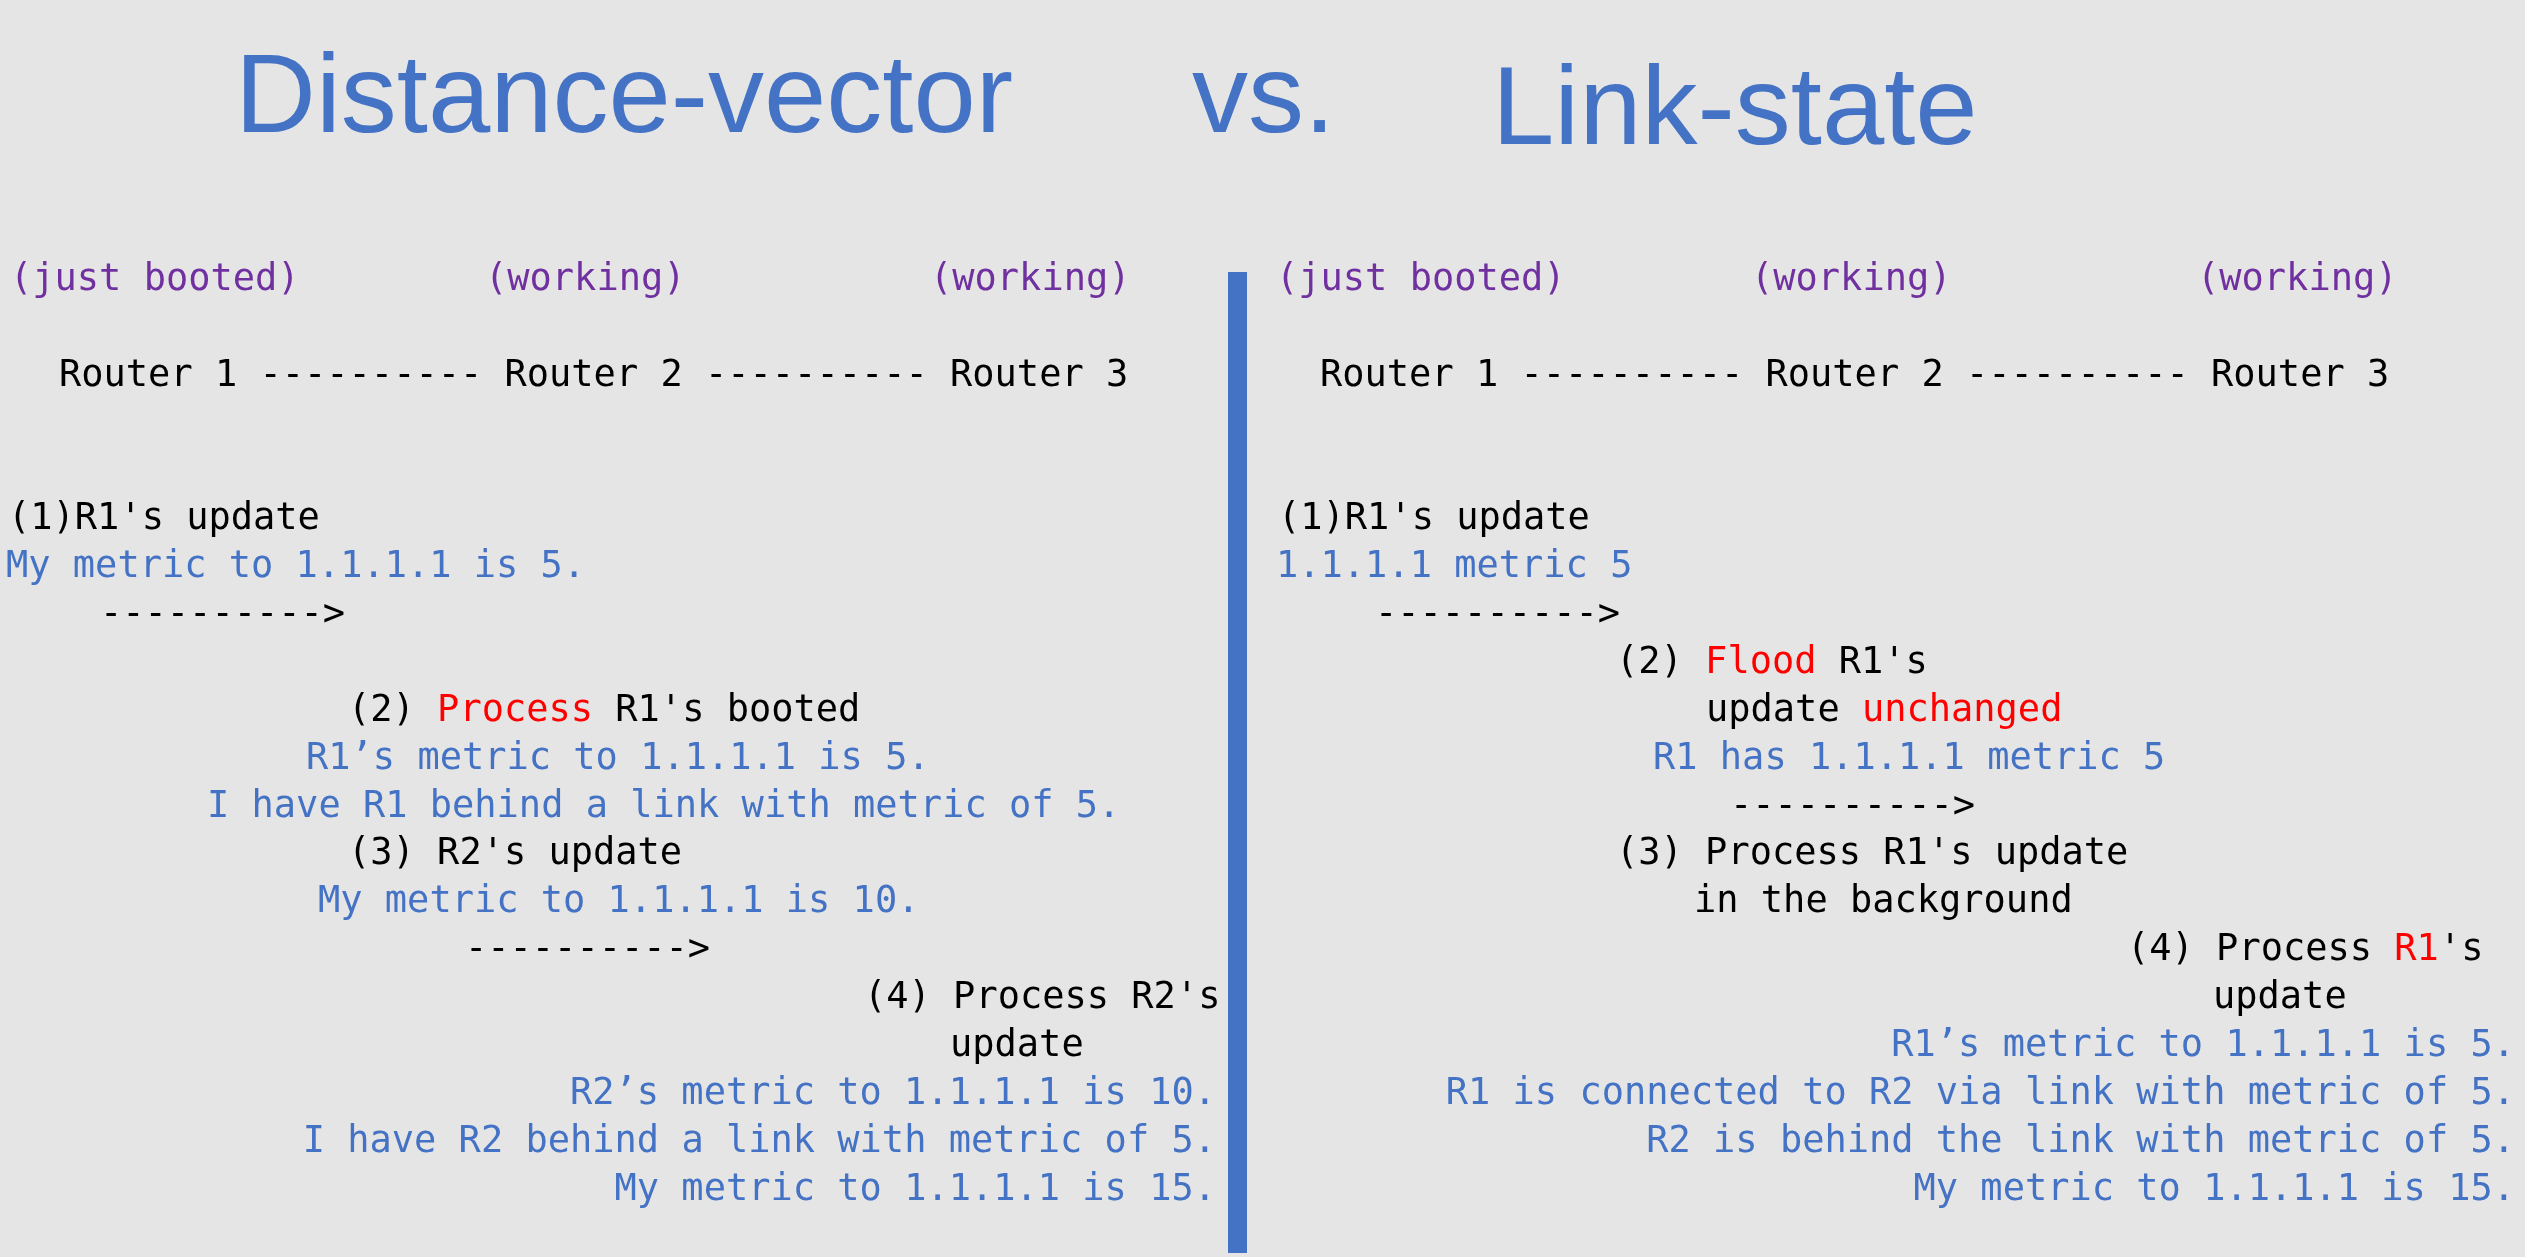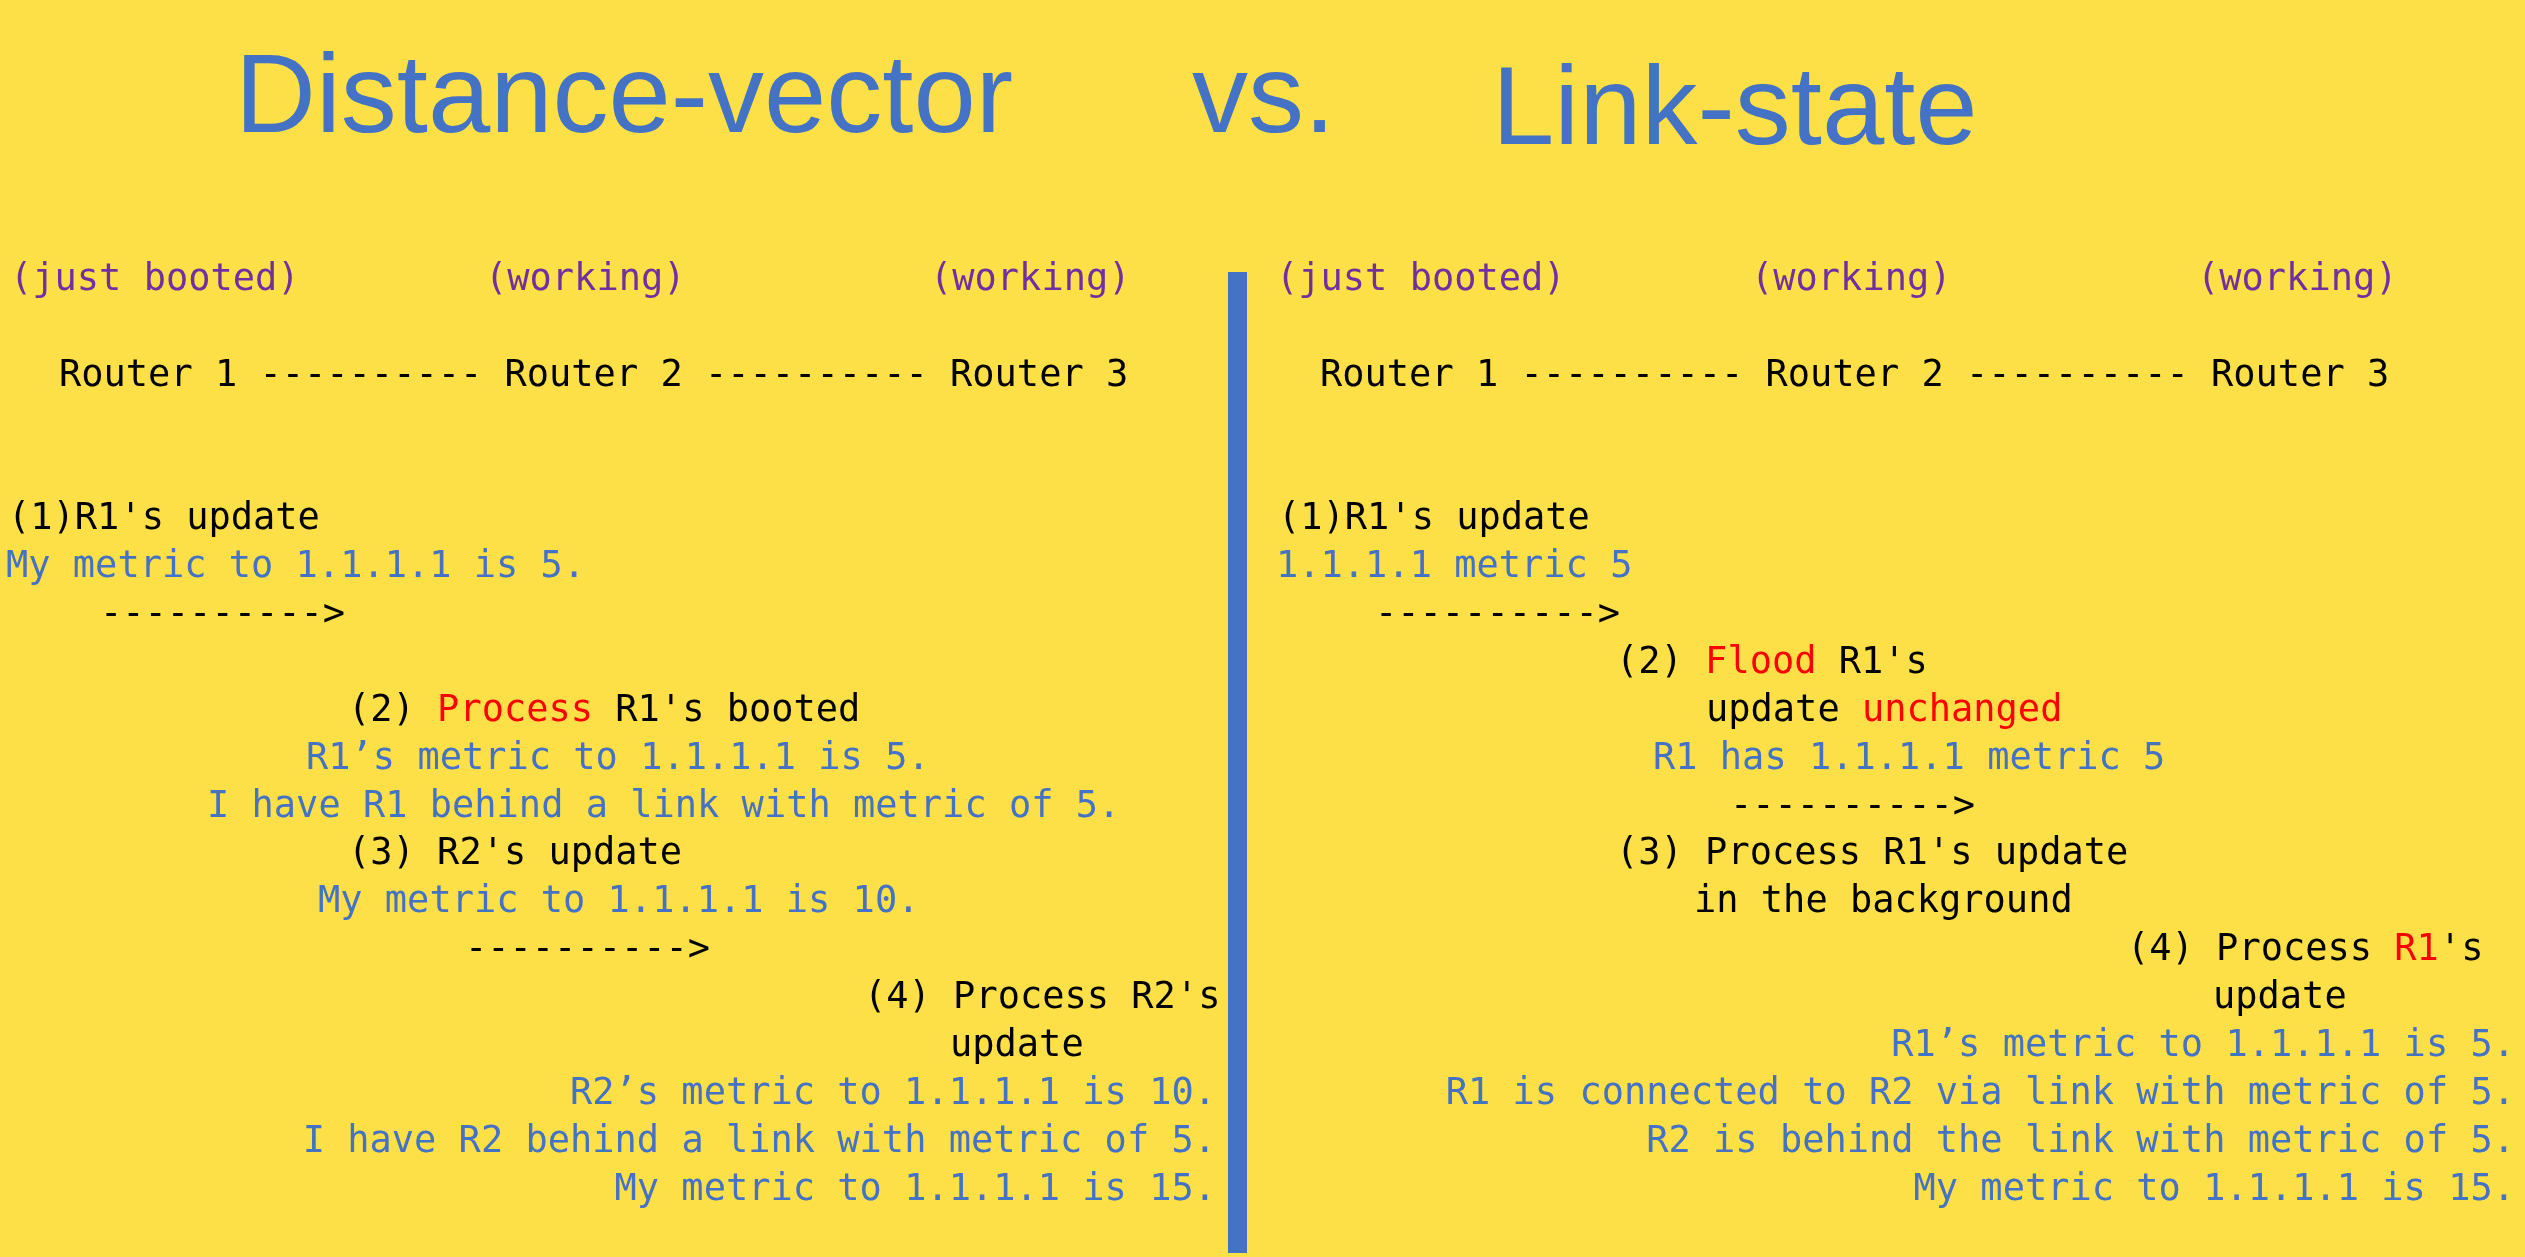--- a/index.html
+++ b/index.html
@@ -1,16 +1,16 @@
 <!DOCTYPE html>
 <html><head>
 <meta charset="utf-8">
 <style>
   html,body{margin:0;padding:0;background:#ffffff;}
-  .stage{position:relative;width:2525px;height:1257px;background:#fde047;overflow:hidden;
+  .stage{position:relative;width:2525px;height:1257px;background:#e5e5e5;overflow:hidden;
          font-family:"DejaVu Sans Mono","Liberation Mono",monospace;}
   .title-word{position:absolute;font-family:"Liberation Sans","DejaVu Sans",sans-serif;
          font-weight:300;font-size:112px;line-height:120px;color:#4472C4;letter-spacing:0px;}
   .line{position:absolute;font-size:37px;line-height:44px;white-space:pre;color:#000000;}
   .blue{color:#4472C4;}
   .red{color:#FF0000;}
   .purple{color:#7030A0;}
   .divider{position:absolute;left:1228px;top:272px;width:19px;height:981px;background:#4472C4;}
   .panel{position:absolute;inset:0;}
 </style>

